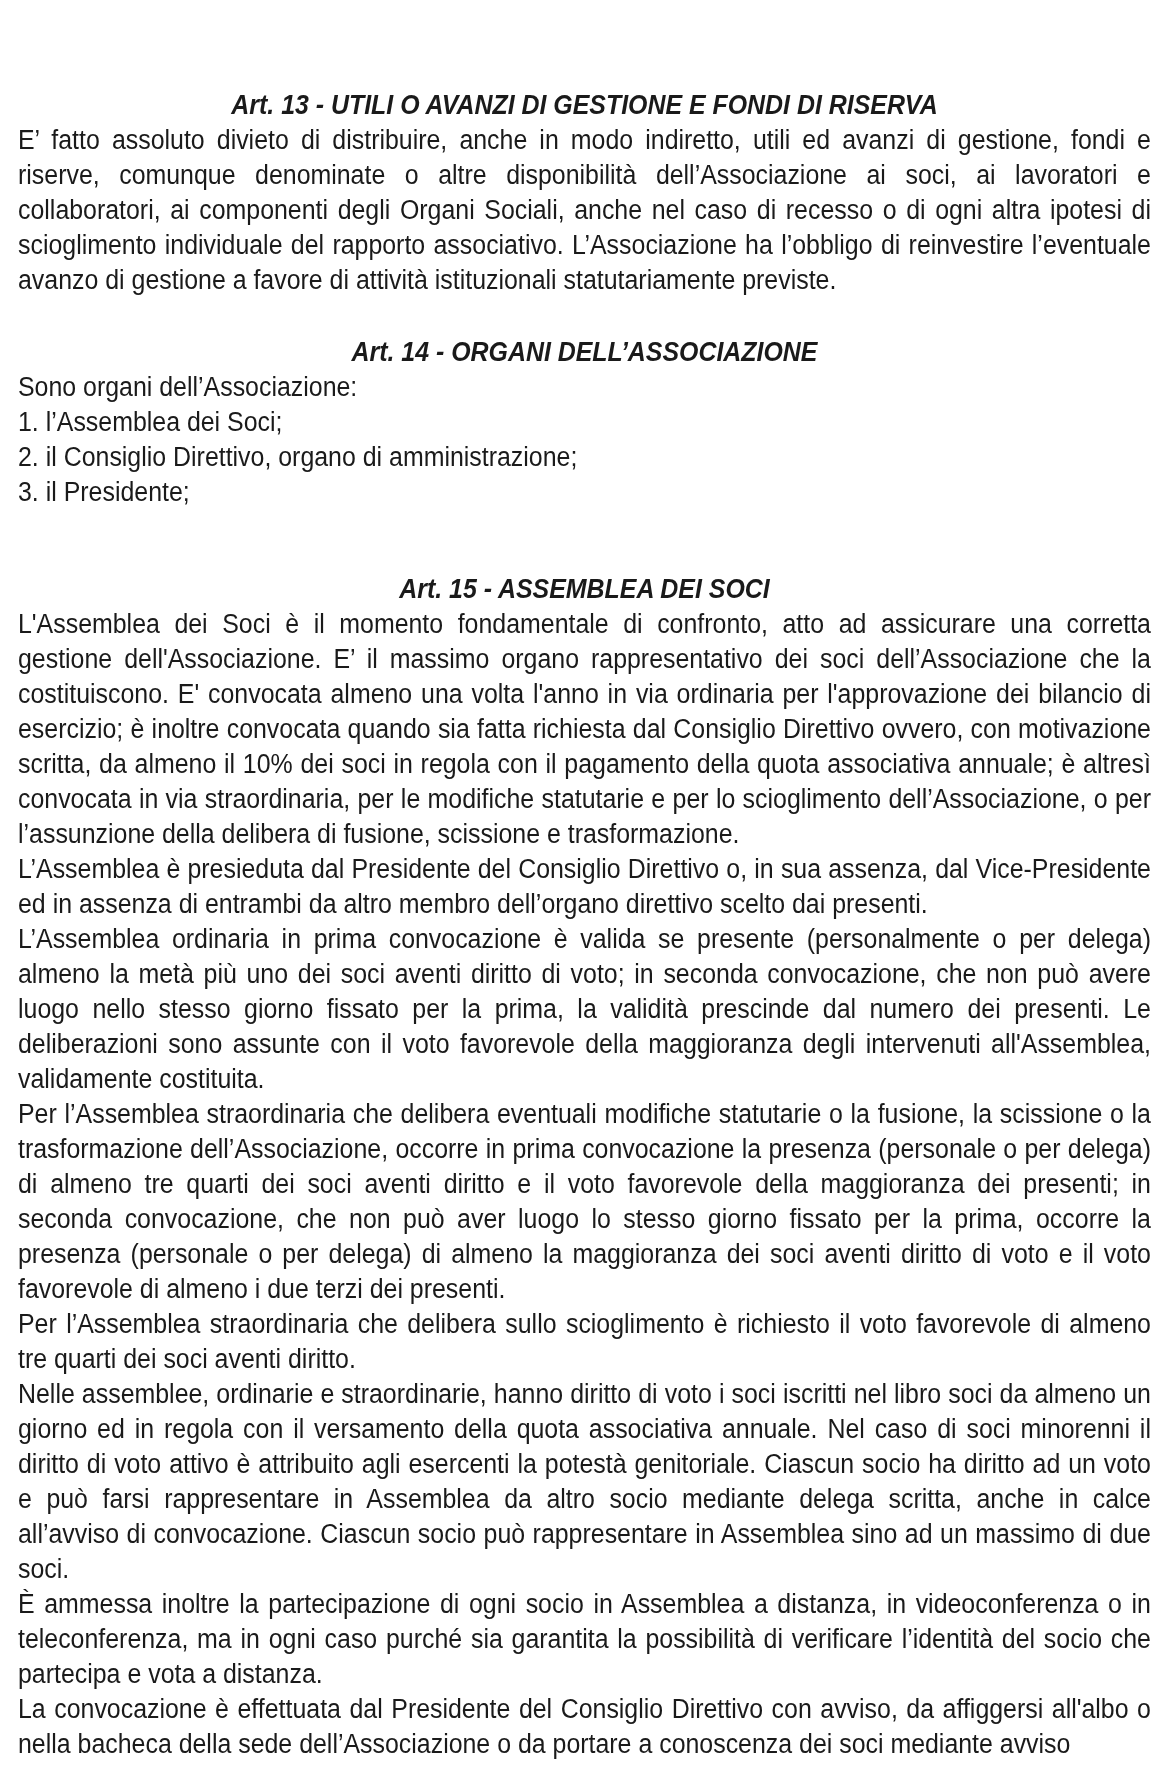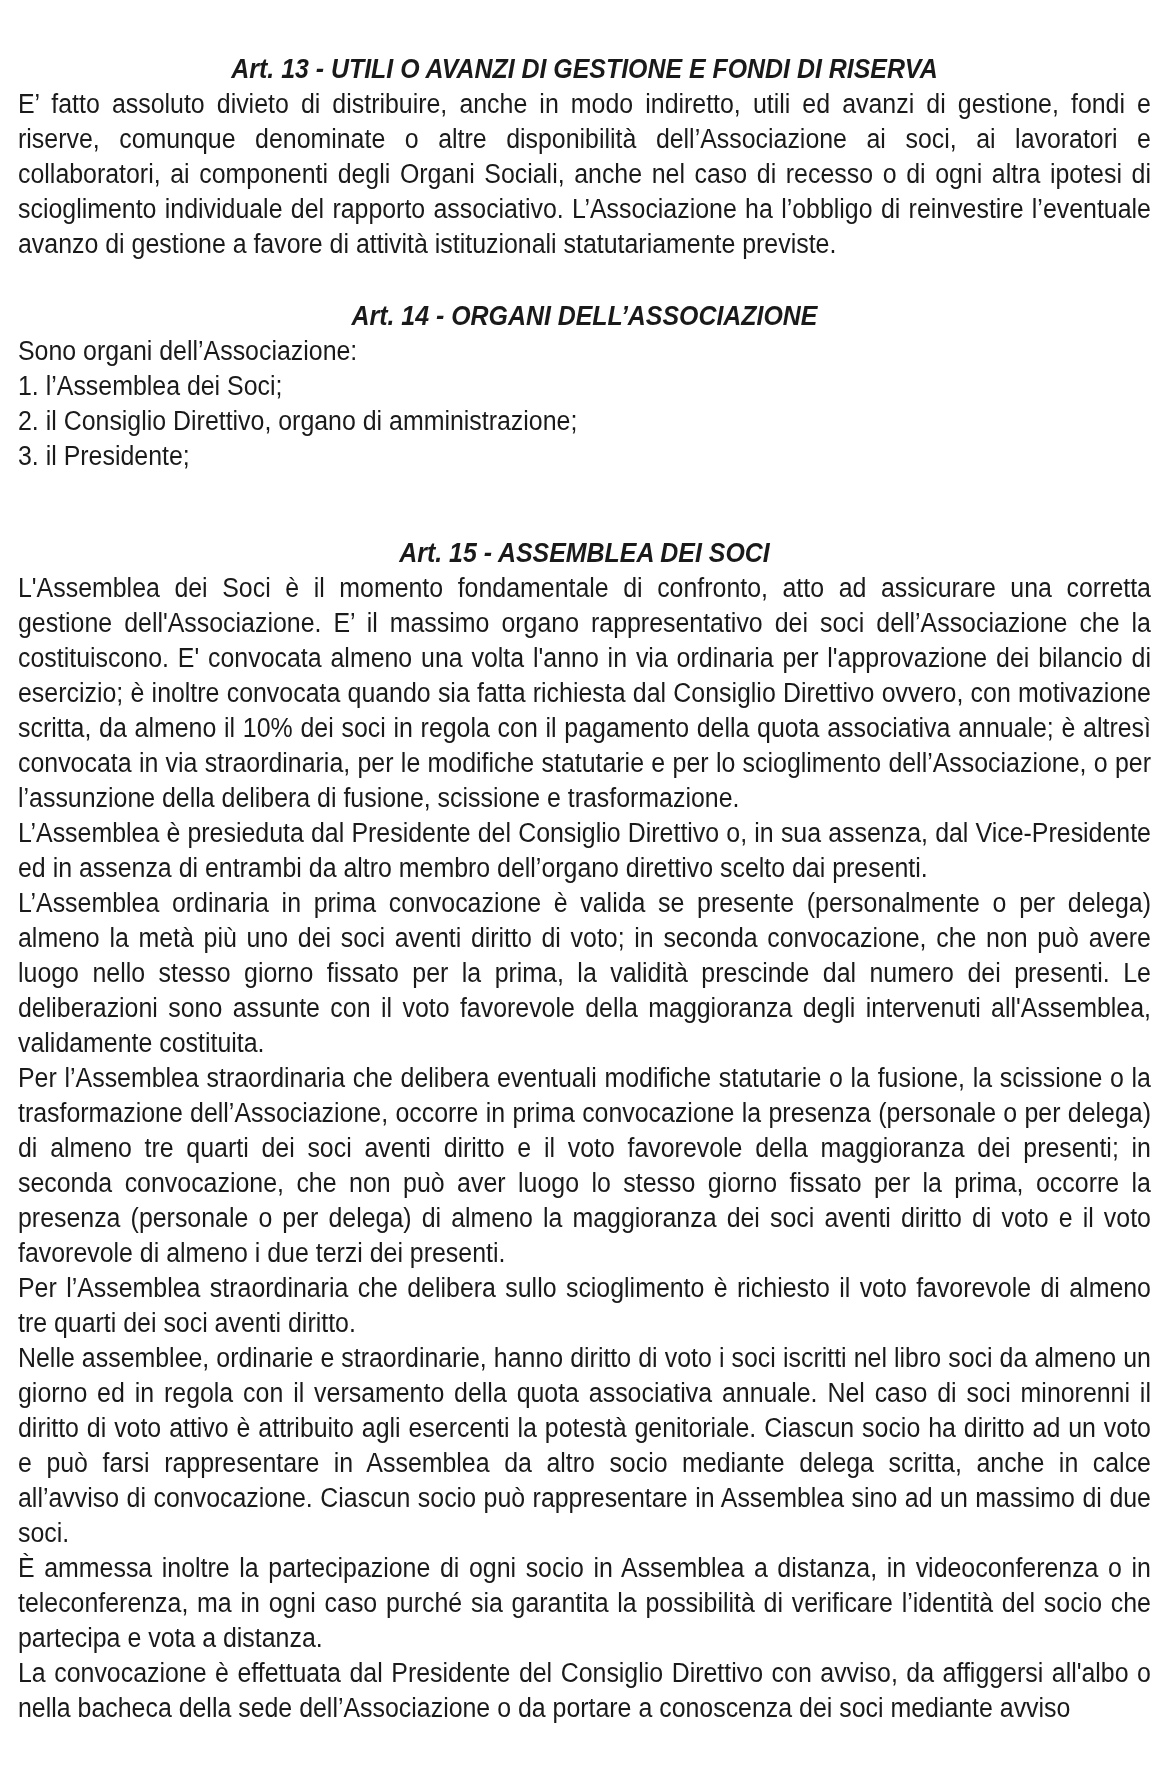--- a/index.html
+++ b/index.html
@@ -11,21 +11,21 @@
     width: 1169px;
     height: 1772px;
     overflow: hidden;
     color: #1a1a1a;
     font-family: "Liberation Sans", sans-serif;
   }
   .page {
     box-sizing: border-box;
     width: 1169px;
     height: 1772px;
-    padding: 52px 18px 0 18px;
+    padding: 88px 18px 0 18px;
   }
   
   .condense {
     width: 1228px;
     transform: scaleX(0.9226);
     transform-origin: left top;
   }
   .heading {
     margin: 0;
     font-size: 27px;

